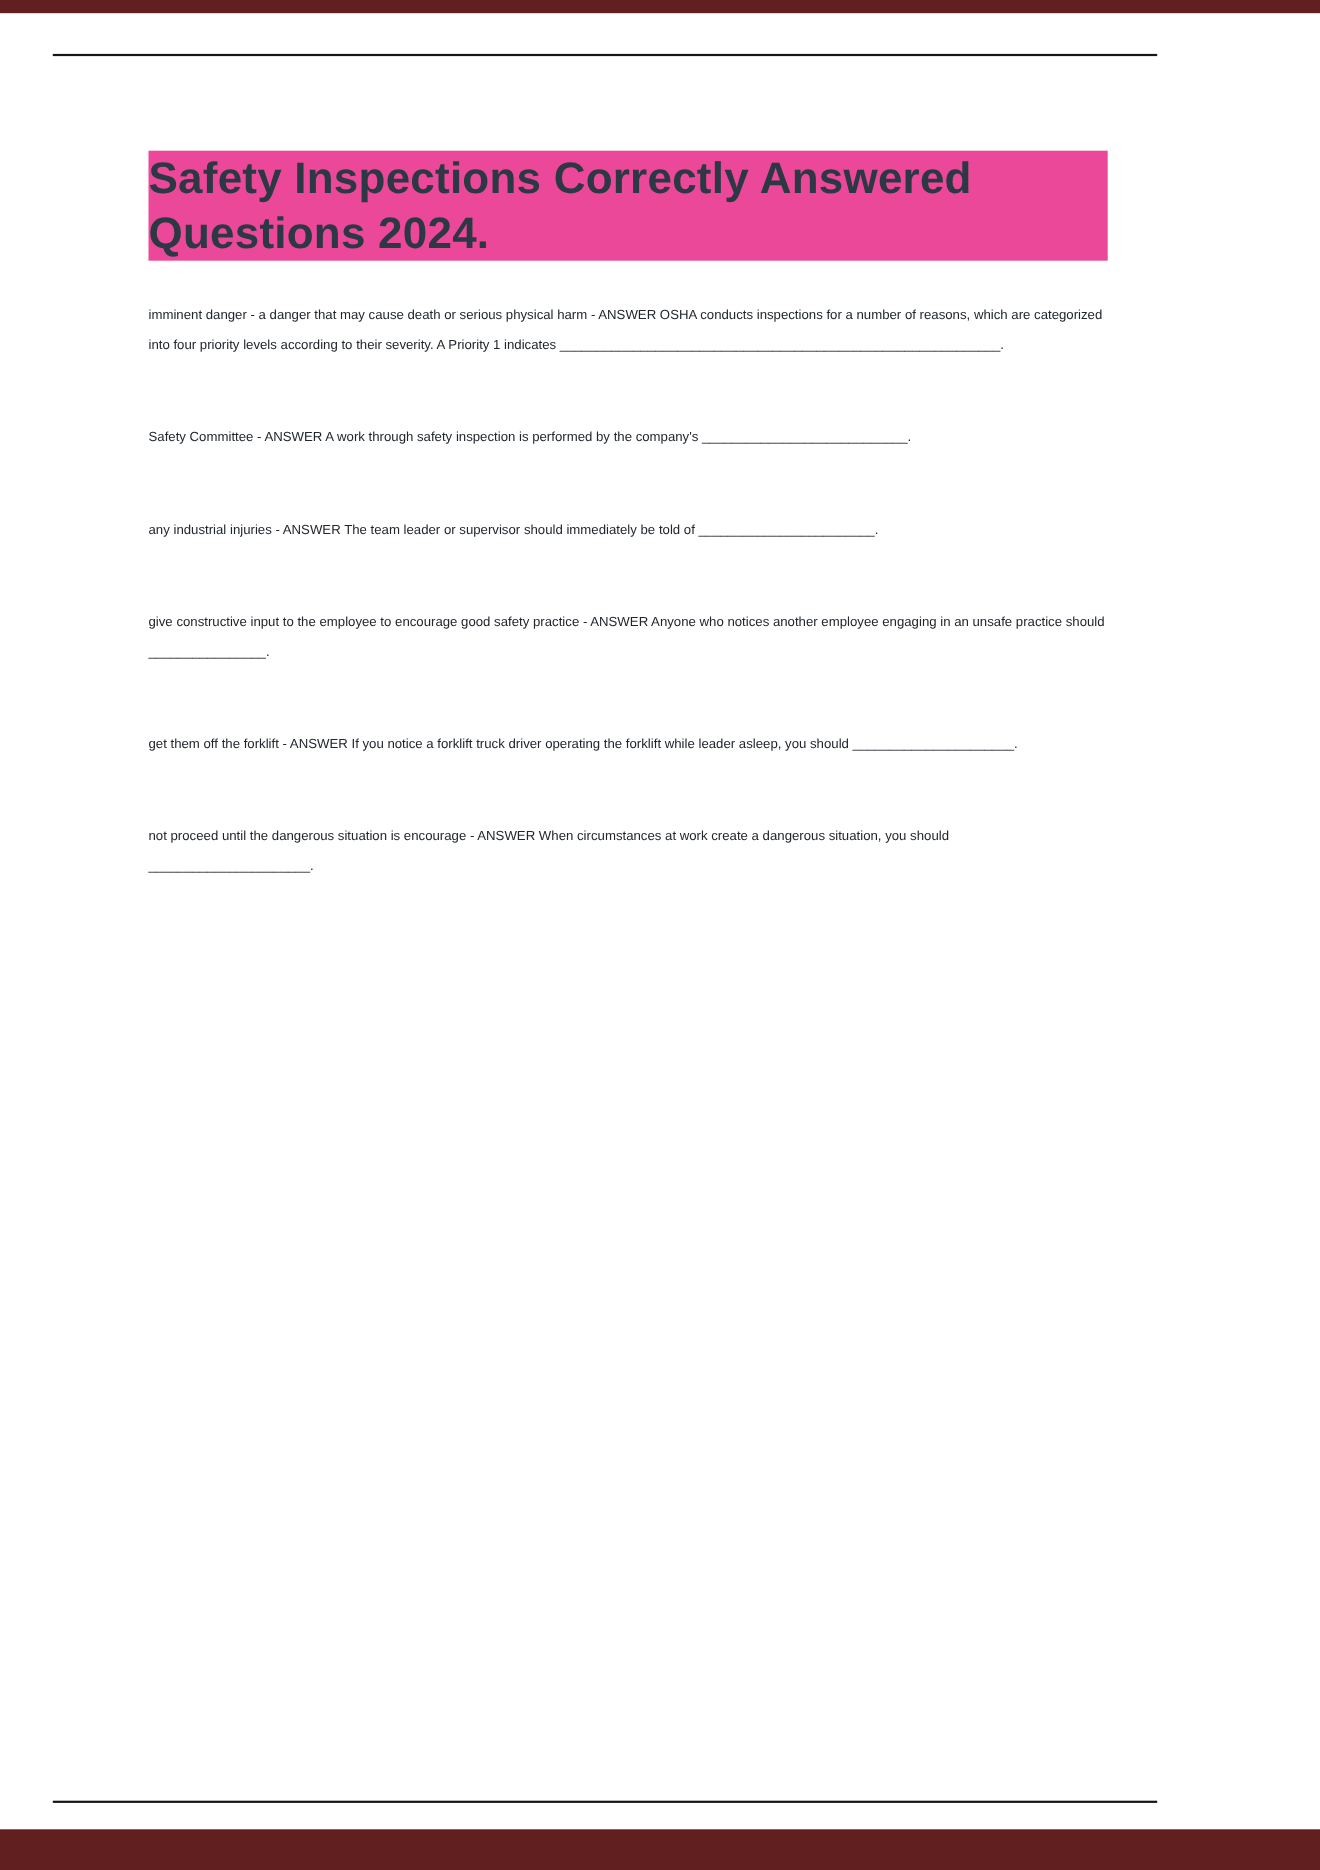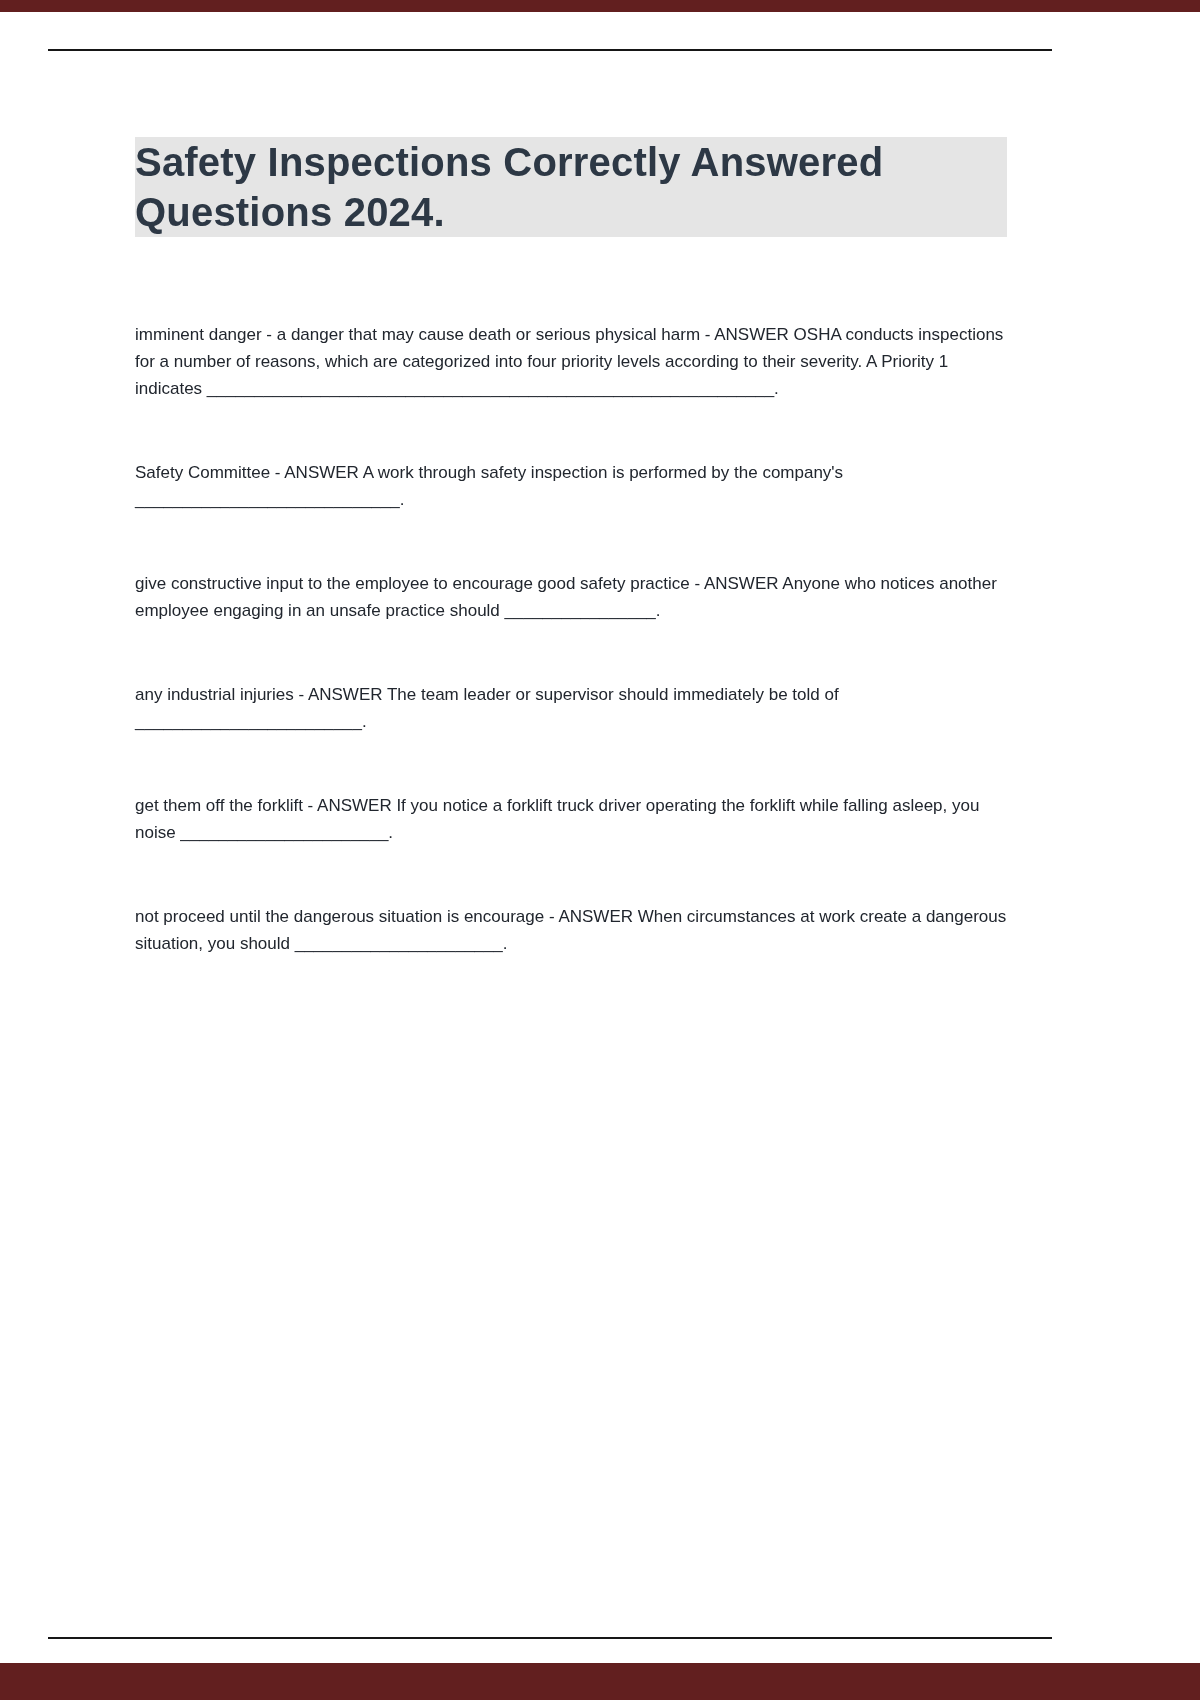--- a/index.html
+++ b/index.html
@@ -44,46 +44,46 @@
     position: absolute;
     top: 137px;
     left: 135px;
     width: 872px;
   }
   .title {
     font-size: 40px;
     font-weight: bold;
     line-height: 50px;
     color: #2d3845;
-    background: #e5e5e5;
+    background: #ec4899;
     width: 100%;
-    margin-bottom: 84px;
+    margin-bottom: 36px;
     letter-spacing: 0.2px;
   }
   .para {
-    font-size: 17px;
+    font-size: 12px;
     line-height: 27px;
     color: #21262e;
     margin-bottom: 57px;
     word-wrap: break-word;
   }
 </style>
 </head>
 <body>
 
 <div class="page">
   <div class="top-bar"></div>
   <div class="top-rule"></div>
 
   <main class="content">
     <h1 class="title">Safety Inspections Correctly Answered Questions 2024.</h1>
 
     <p class="para">imminent danger - a danger that may cause death or serious physical harm - ANSWER OSHA conducts inspections for a number of reasons, which are categorized into four priority levels according to their severity. A Priority 1 indicates ____________________________________________________________.</p>
     <p class="para">Safety Committee - ANSWER A work through safety inspection is performed by the company's ____________________________.</p>
+    <p class="para">any industrial injuries - ANSWER The team leader or supervisor should immediately be told of ________________________.</p>
     <p class="para">give constructive input to the employee to encourage good safety practice - ANSWER Anyone who notices another employee engaging in an unsafe practice should ________________.</p>
-    <p class="para">any industrial injuries - ANSWER The team leader or supervisor should immediately be told of ________________________.</p>
-    <p class="para">get them off the forklift - ANSWER If you notice a forklift truck driver operating the forklift while falling asleep, you noise ______________________.</p>
+    <p class="para">get them off the forklift - ANSWER If you notice a forklift truck driver operating the forklift while leader asleep, you should ______________________.</p>
     <p class="para">not proceed until the dangerous situation is encourage - ANSWER When circumstances at work create a dangerous situation, you should ______________________.</p>
   </main>
 
   <div class="bottom-rule"></div>
   <div class="bottom-bar"></div>
 </div>
 
 </body></html>

